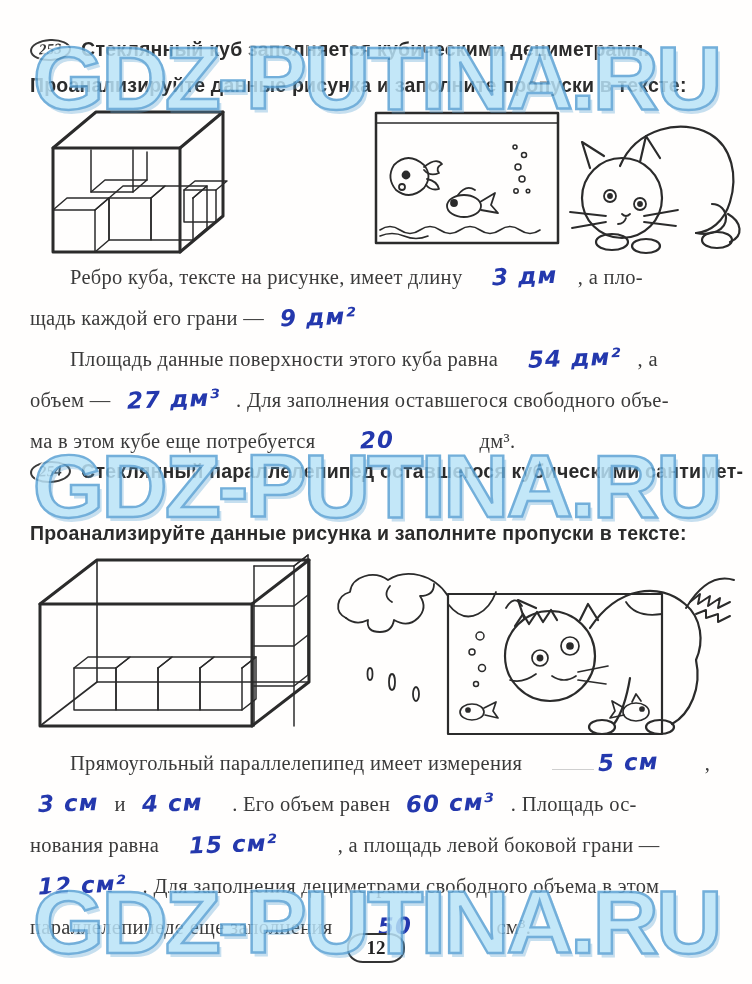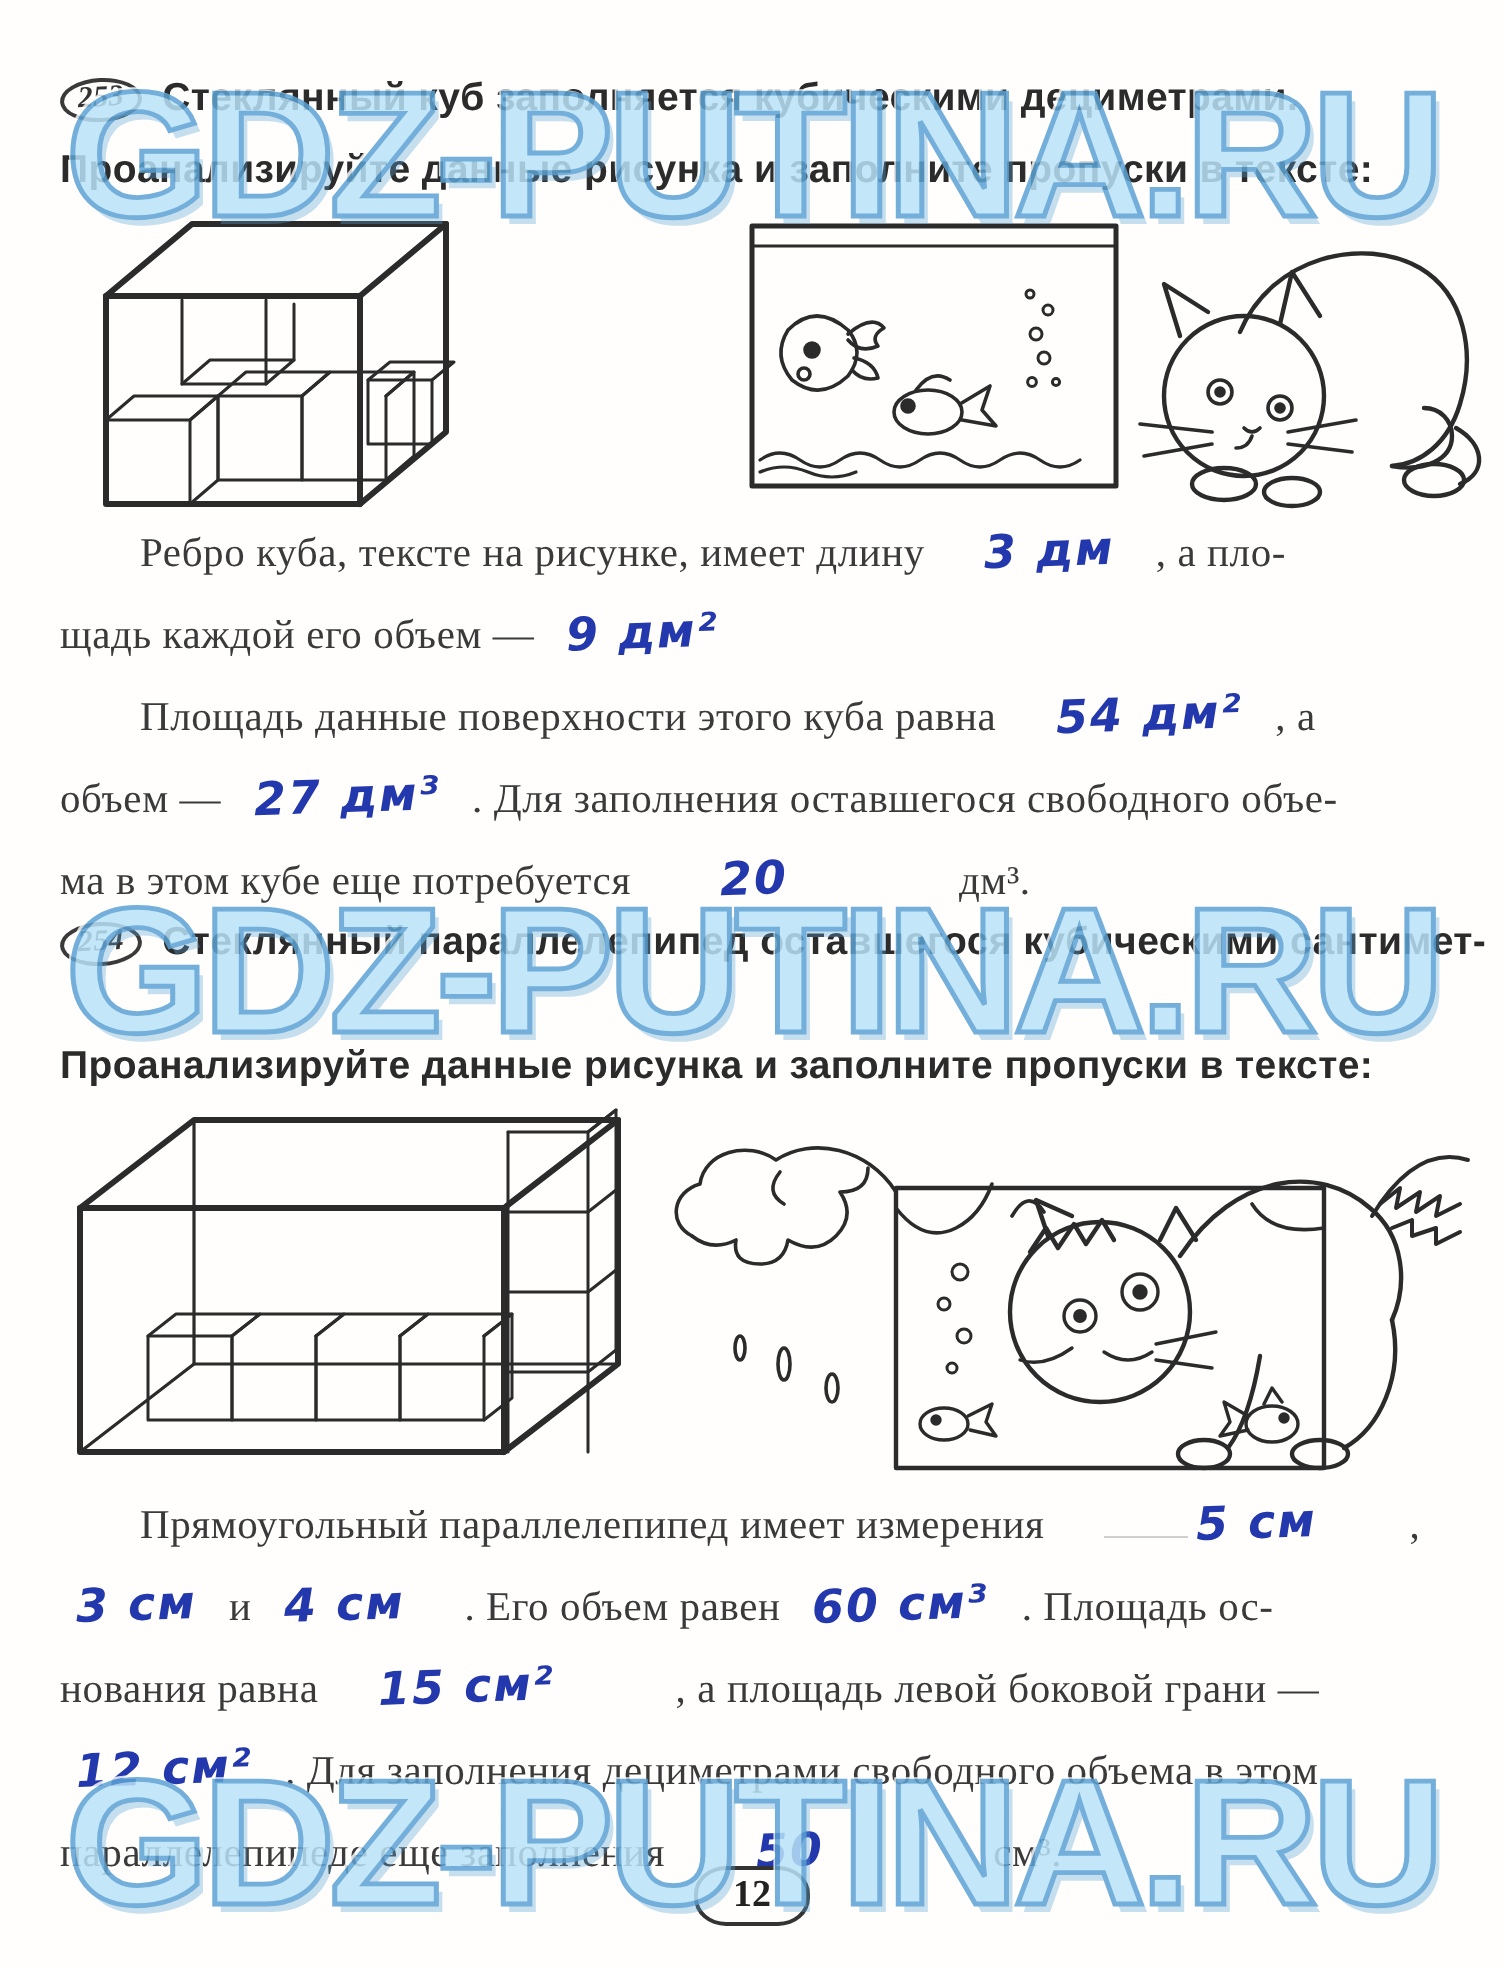--- a/index.html
+++ b/index.html
@@ -161,21 +161,21 @@
           <path d="M84,106 L116,110"></path>
       </g>
     </svg>
   </div>
 
   <div class="para" style="top:256px;">
     <div class="pline indent">
       <span>Ребро куба, тексте на рисунке, имеет длину</span><span class="hw ml-md mr-sm">3 дм</span><span>, а пло-</span>
     </div>
     <div class="pline">
-      <span>щадь каждой его объем —</span><span class="hw">9 дм²</span>
+      <span>щадь каждой его грани —</span><span class="hw">9 дм²</span>
     </div>
     <div class="pline indent">
       <span>Площадь данные поверхности этого куба равна</span><span class="hw ml-md">54 дм²</span><span>, а</span>
     </div>
     <div class="pline">
       <span>объем —</span><span class="hw">27 дм³</span><span>. Для заполнения оставшегося свободного объе-</span>
     </div>
     <div class="pline">
       <span>ма в этом кубе еще потребуется</span><span class="hw ml-lg mr-lg">20</span><span>дм³.</span>
     </div>

